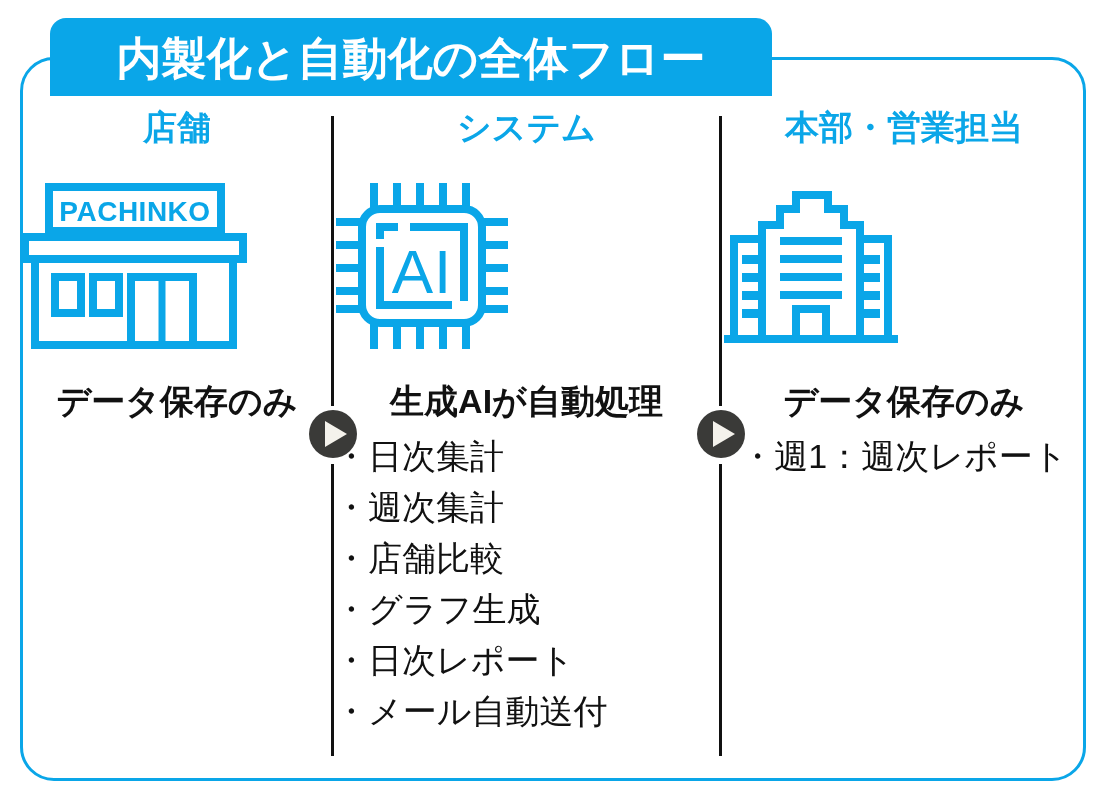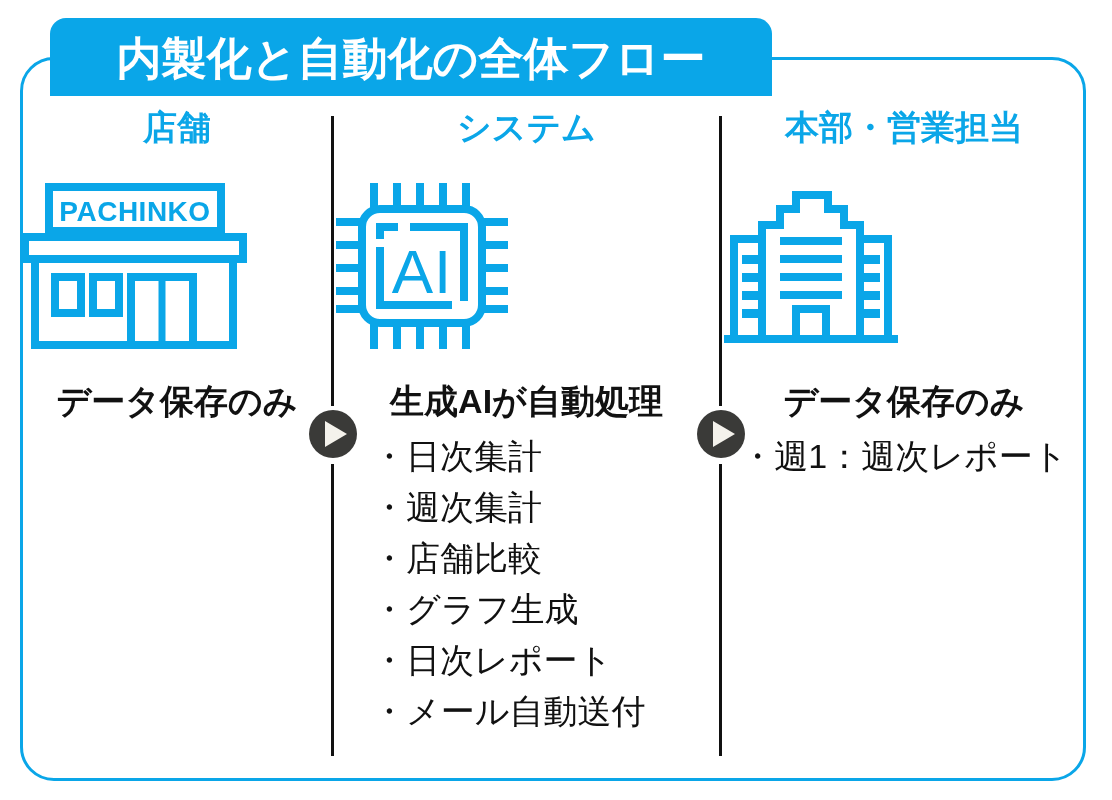--- a/index.html
+++ b/index.html
@@ -90,21 +90,21 @@
     white-space:nowrap;
   }
 
   
   .bullets{
     margin-top:14px;
     display:flex;flex-direction:column;
     gap:2px;
   }
   .bullets.center{align-items:center;}
-  .bullets.left-pad{align-items:flex-start;padding-left:38px;}
+  .bullets.left-pad{align-items:flex-start;}
   .bullet{
     color:#111111;
     font-size:34px;
     line-height:49px;
     white-space:nowrap;
     font-weight:normal;
   }
 
   
   .arrow{

